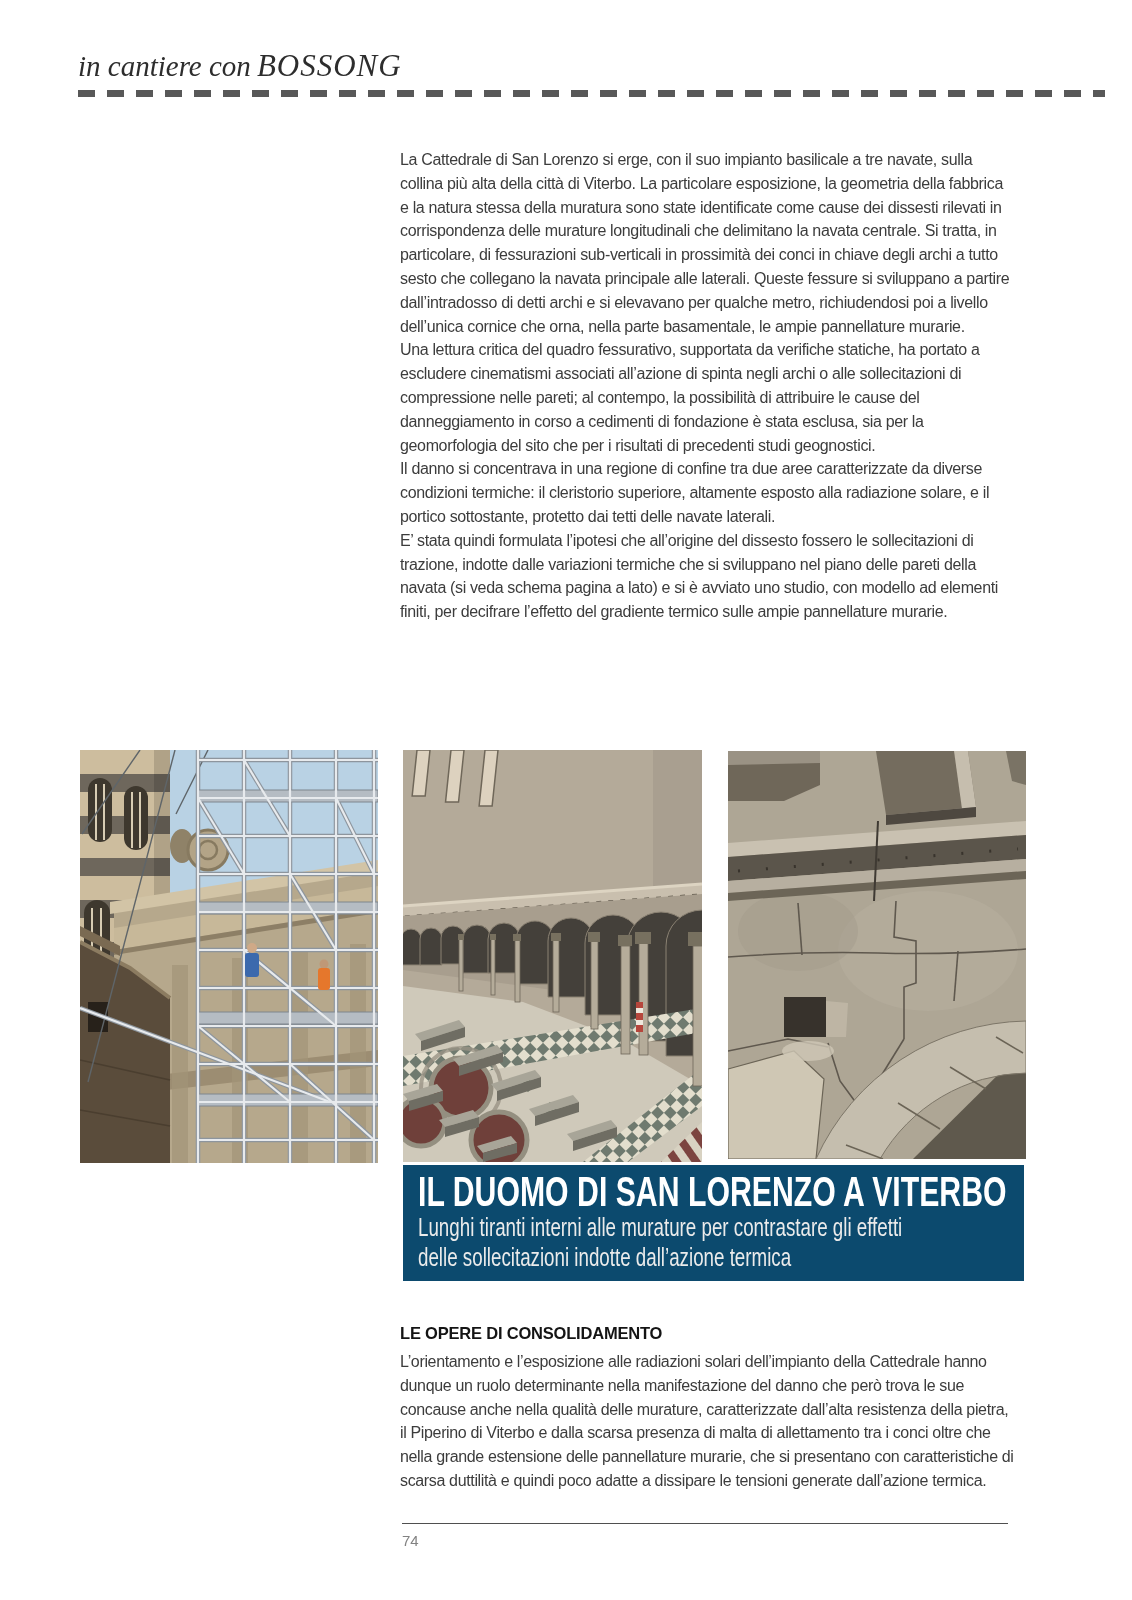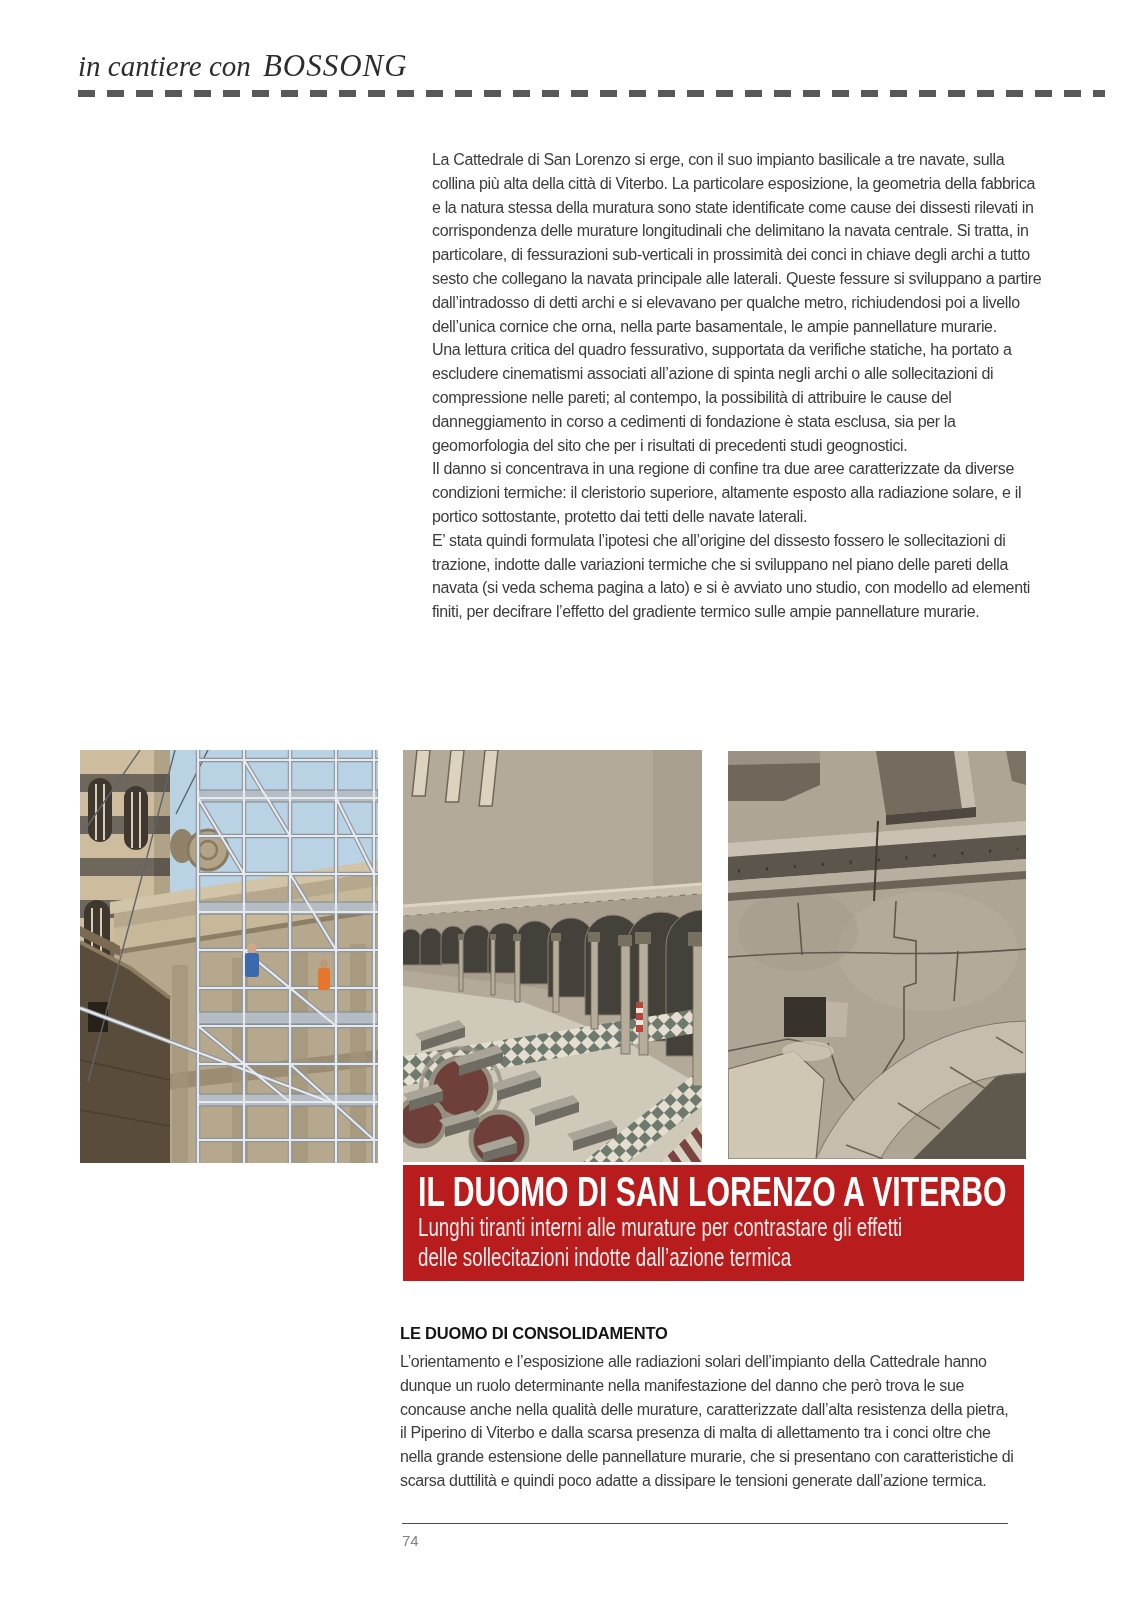--- a/index.html
+++ b/index.html
@@ -3,40 +3,40 @@
 <meta charset="utf-8">
 <style>
   html,body{margin:0;padding:0;background:#ffffff;}
   .page{position:relative;width:1132px;height:1600px;background:#ffffff;overflow:hidden;
         font-family:"Liberation Sans","DejaVu Sans",sans-serif;}
 
   
   .kicker{position:absolute;left:78px;top:48px;white-space:nowrap;
           font-family:"Liberation Serif","DejaVu Serif",serif;font-style:italic;color:#2d2d2d;}
   .kicker-text{font-size:29px;text-align:center;}
-  .kicker-brand{font-size:31px;margin-left:8px;letter-spacing:1px;}
+  .kicker-brand{font-size:31px;margin-left:2px;letter-spacing:1px;}
   .dashed-rule{position:absolute;left:78px;top:90px;width:1027px;height:7px;
                background:repeating-linear-gradient(to right,#585858 0 17px,transparent 17px 29px);}
 
   
-  .intro{position:absolute;left:400px;top:148px;width:614px;margin-left:32px;}
+  .intro{position:absolute;left:400px;top:148px;width:614px;}
   .intro p, .consol p{margin:0;font-size:16px;line-height:23.8px;letter-spacing:-0.35px;color:#3c3c3c;}
   .consol{position:absolute;left:400px;top:1321px;width:614px;}
   .consol h2{margin:0 0 5px 0;font-size:16.5px;line-height:24px;letter-spacing:-0.2px;color:#141414;font-weight:bold;}
 
   
   .photo{position:absolute;top:750px;}
   .photo svg{display:block;width:100%;height:100%;}
   .photo-left{left:80px;width:298px;height:413px;}
   .photo-mid{left:403px;width:299px;height:412px;}
   .photo-right{left:728px;top:751px;width:298px;height:408px;}
 
   
   .banner{position:absolute;left:403px;top:1165px;width:621px;height:116px;
-          background:#b91c1c;box-sizing:border-box;padding:7px 0 0 15px;overflow:hidden;}
+          background:#0c4a6e;box-sizing:border-box;padding:7px 0 0 15px;overflow:hidden;}
   .banner-title{font-size:42px;font-weight:bold;color:#ffffff;line-height:40px;
                 white-space:nowrap;transform:scaleX(0.72);transform-origin:0 0;}
   .banner-sub{font-size:25px;color:#ebebeb;line-height:30px;white-space:nowrap;
               transform:scaleX(0.75);transform-origin:0 0;}
 
   
   .footer-rule{position:absolute;left:402px;top:1523px;width:606px;height:1px;background:#4f4f4f;}
   .page-number{position:absolute;left:402px;top:1532px;font-size:15px;color:#828282;}
 </style>
 </head>
@@ -347,20 +347,20 @@
     </svg>
   </figure>
 
   <div class="banner">
     <div class="banner-title">IL DUOMO DI SAN LORENZO A VITERBO</div>
     <div class="banner-sub">Lunghi tiranti interni alle murature per contrastare gli effetti</div>
     <div class="banner-sub">delle sollecitazioni indotte dall’azione termica</div>
   </div>
 
   <section class="consol">
-    <h2>LE DUOMO DI CONSOLIDAMENTO</h2>
+    <h2>LE OPERE DI CONSOLIDAMENTO</h2>
     <p>L’orientamento e l’esposizione alle radiazioni solari dell’impianto della Cattedrale hanno dunque un ruolo determinante nella manifestazione del danno che però trova le sue concause anche nella qualità delle murature, caratterizzate dall’alta resistenza della pietra, il Piperino di Viterbo e dalla scarsa presenza di malta di allettamento tra i conci oltre che nella grande estensione delle pannellature murarie, che si presentano con caratteristiche di scarsa duttilità e quindi poco adatte a dissipare le tensioni generate dall’azione termica.</p>
   </section>
 
   <div class="footer-rule"></div>
   <div class="page-number">74</div>
 
 </div>
 
 </body></html>

